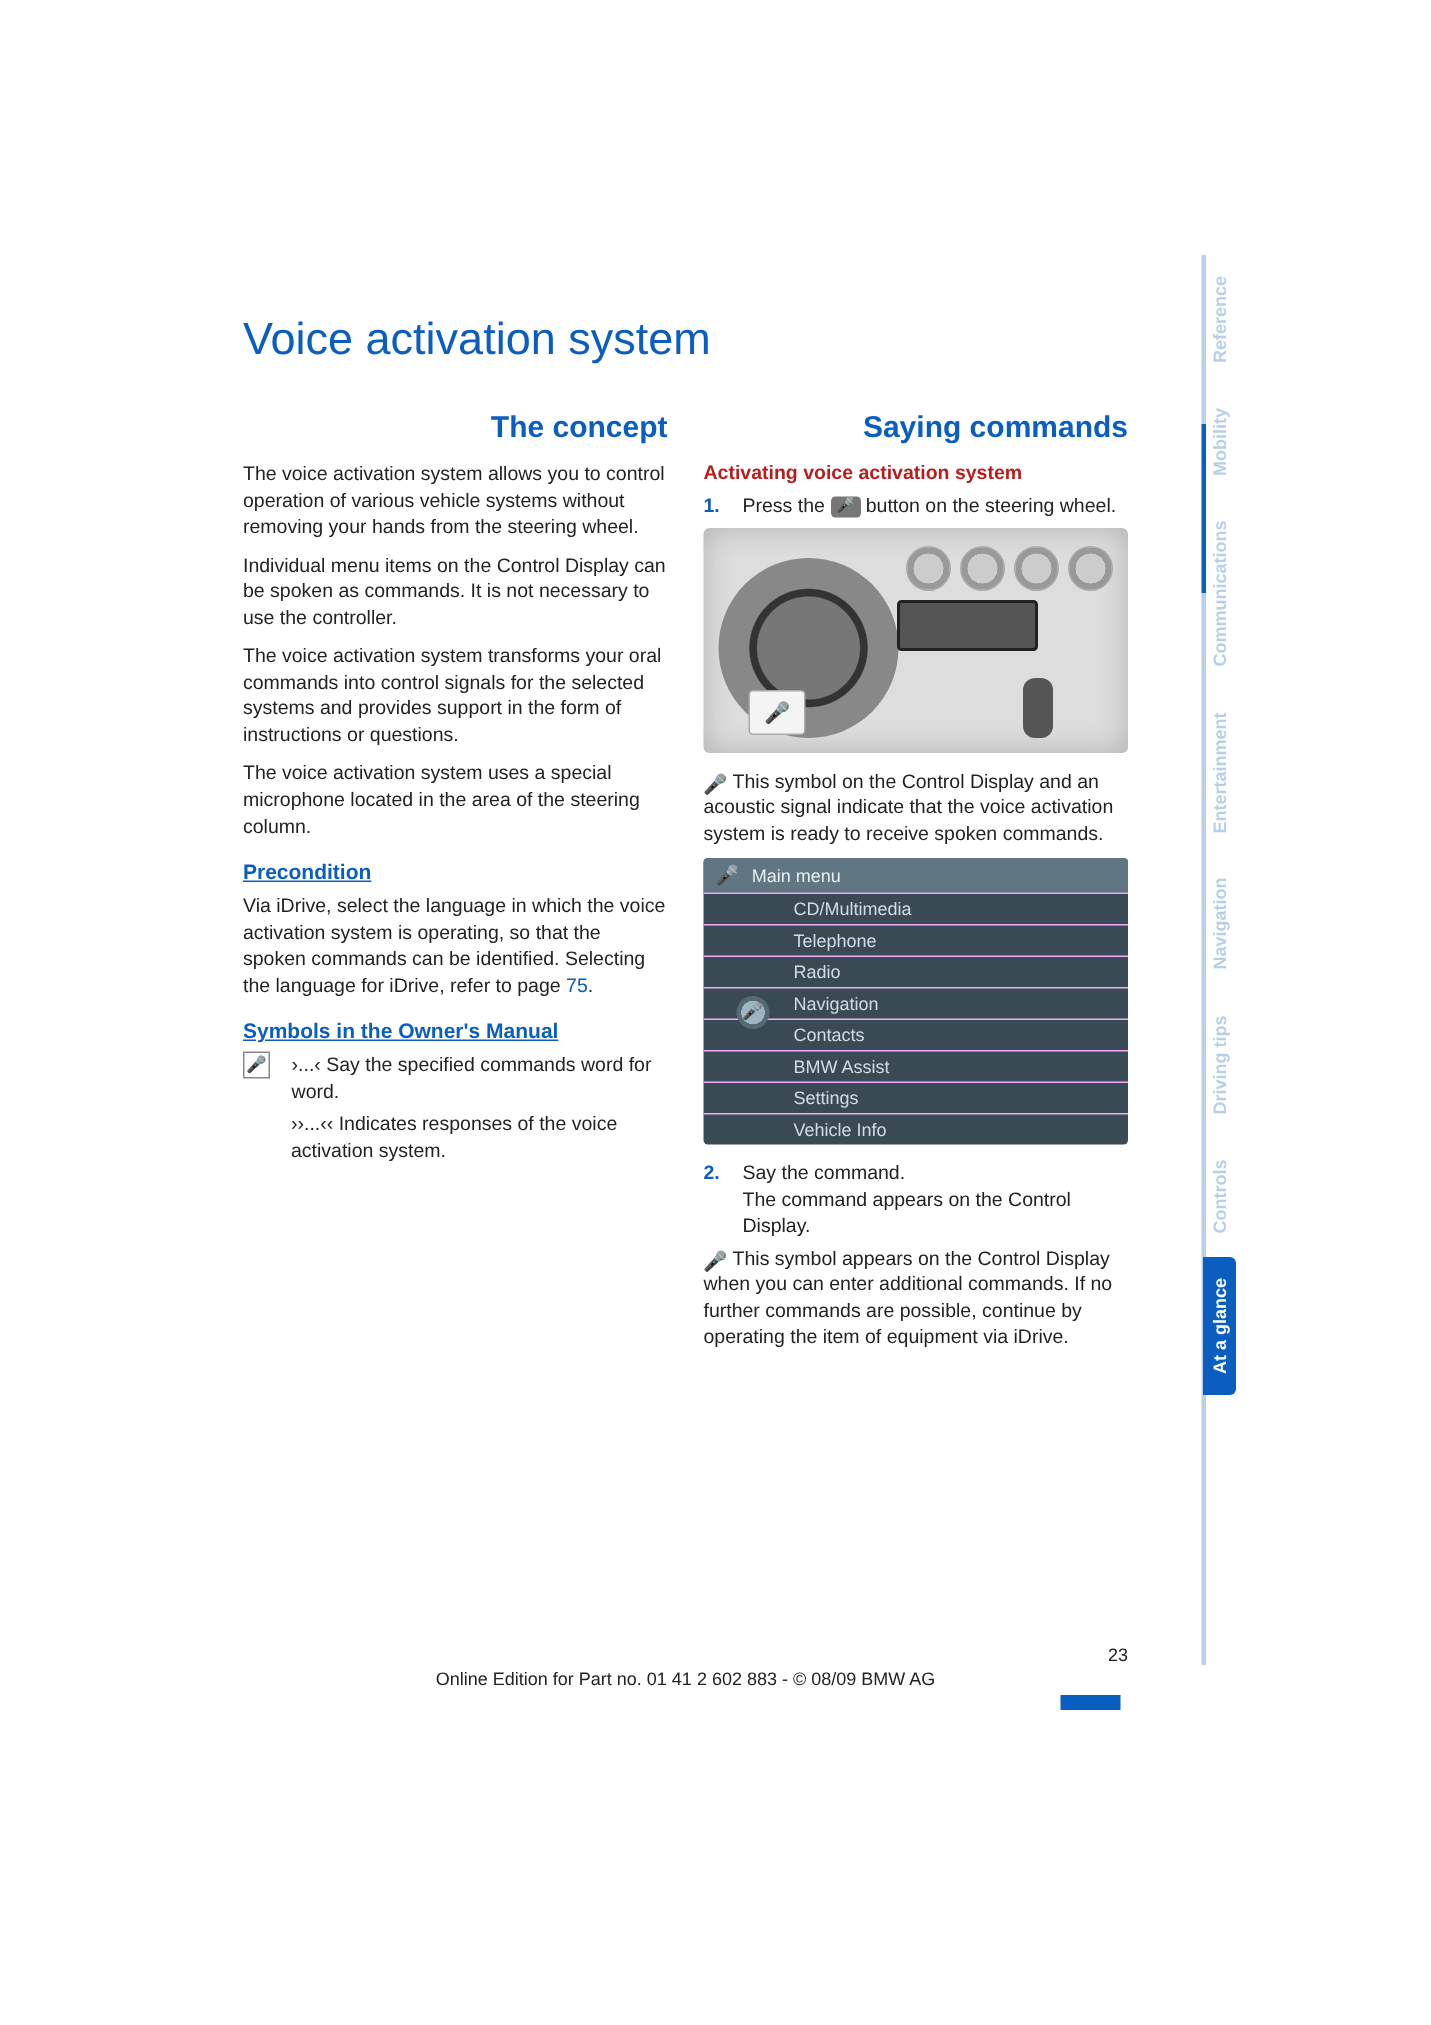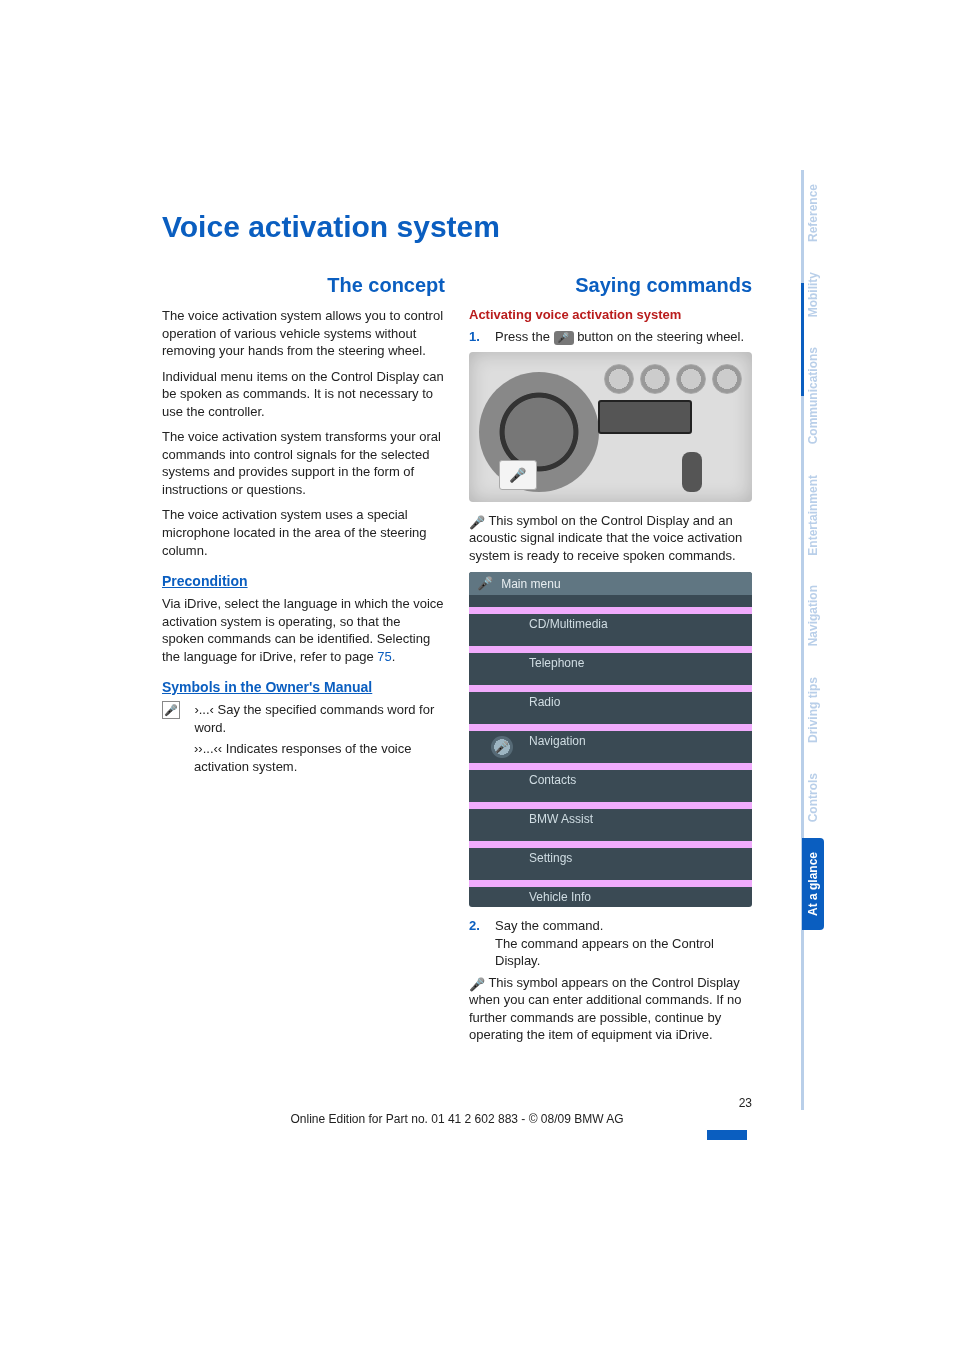--- a/index.html
+++ b/index.html
@@ -18,21 +18,21 @@
   }
   .content {
     position: absolute;
     left: 162px;
     top: 210px;
     width: 590px;
   }
   .main-title {
     color: #0a5ec0;
     font-size: 30px;
-    font-weight: bold;
+    font-weight: normal;
     margin-bottom: 30px;
   }
   .cols {
     display: flex;
     gap: 24px;
   }
   .col {
     flex: 1;
     min-width: 0;
   }
@@ -141,22 +141,21 @@
   }
   .menu-fig .hdr {
     display:flex;align-items:center;gap:8px;
     background:#607682;padding:4px 8px;color:#e8eef1;font-size:12px;
   }
   .menu-fig .hdr .mic {
     font-size:13px;
   }
   .menu-fig .row {
     padding: 3px 8px 3px 60px;
-    border-top:7px solid #f0abfc;
-    margin-top:12px;
+    border-top:1px solid #f0abfc;
   }
   .menu-fig .sideicon {
     position:absolute; margin-left:-38px; margin-top:2px;
     width:22px;height:22px;border-radius:50%;
     background:radial-gradient(circle,#9db5c2 0 50%,#566a76 51% 100%);
     font-size:11px;color:#eee;text-align:center;line-height:22px;
   }
   
   .tabs {
     position: absolute;

